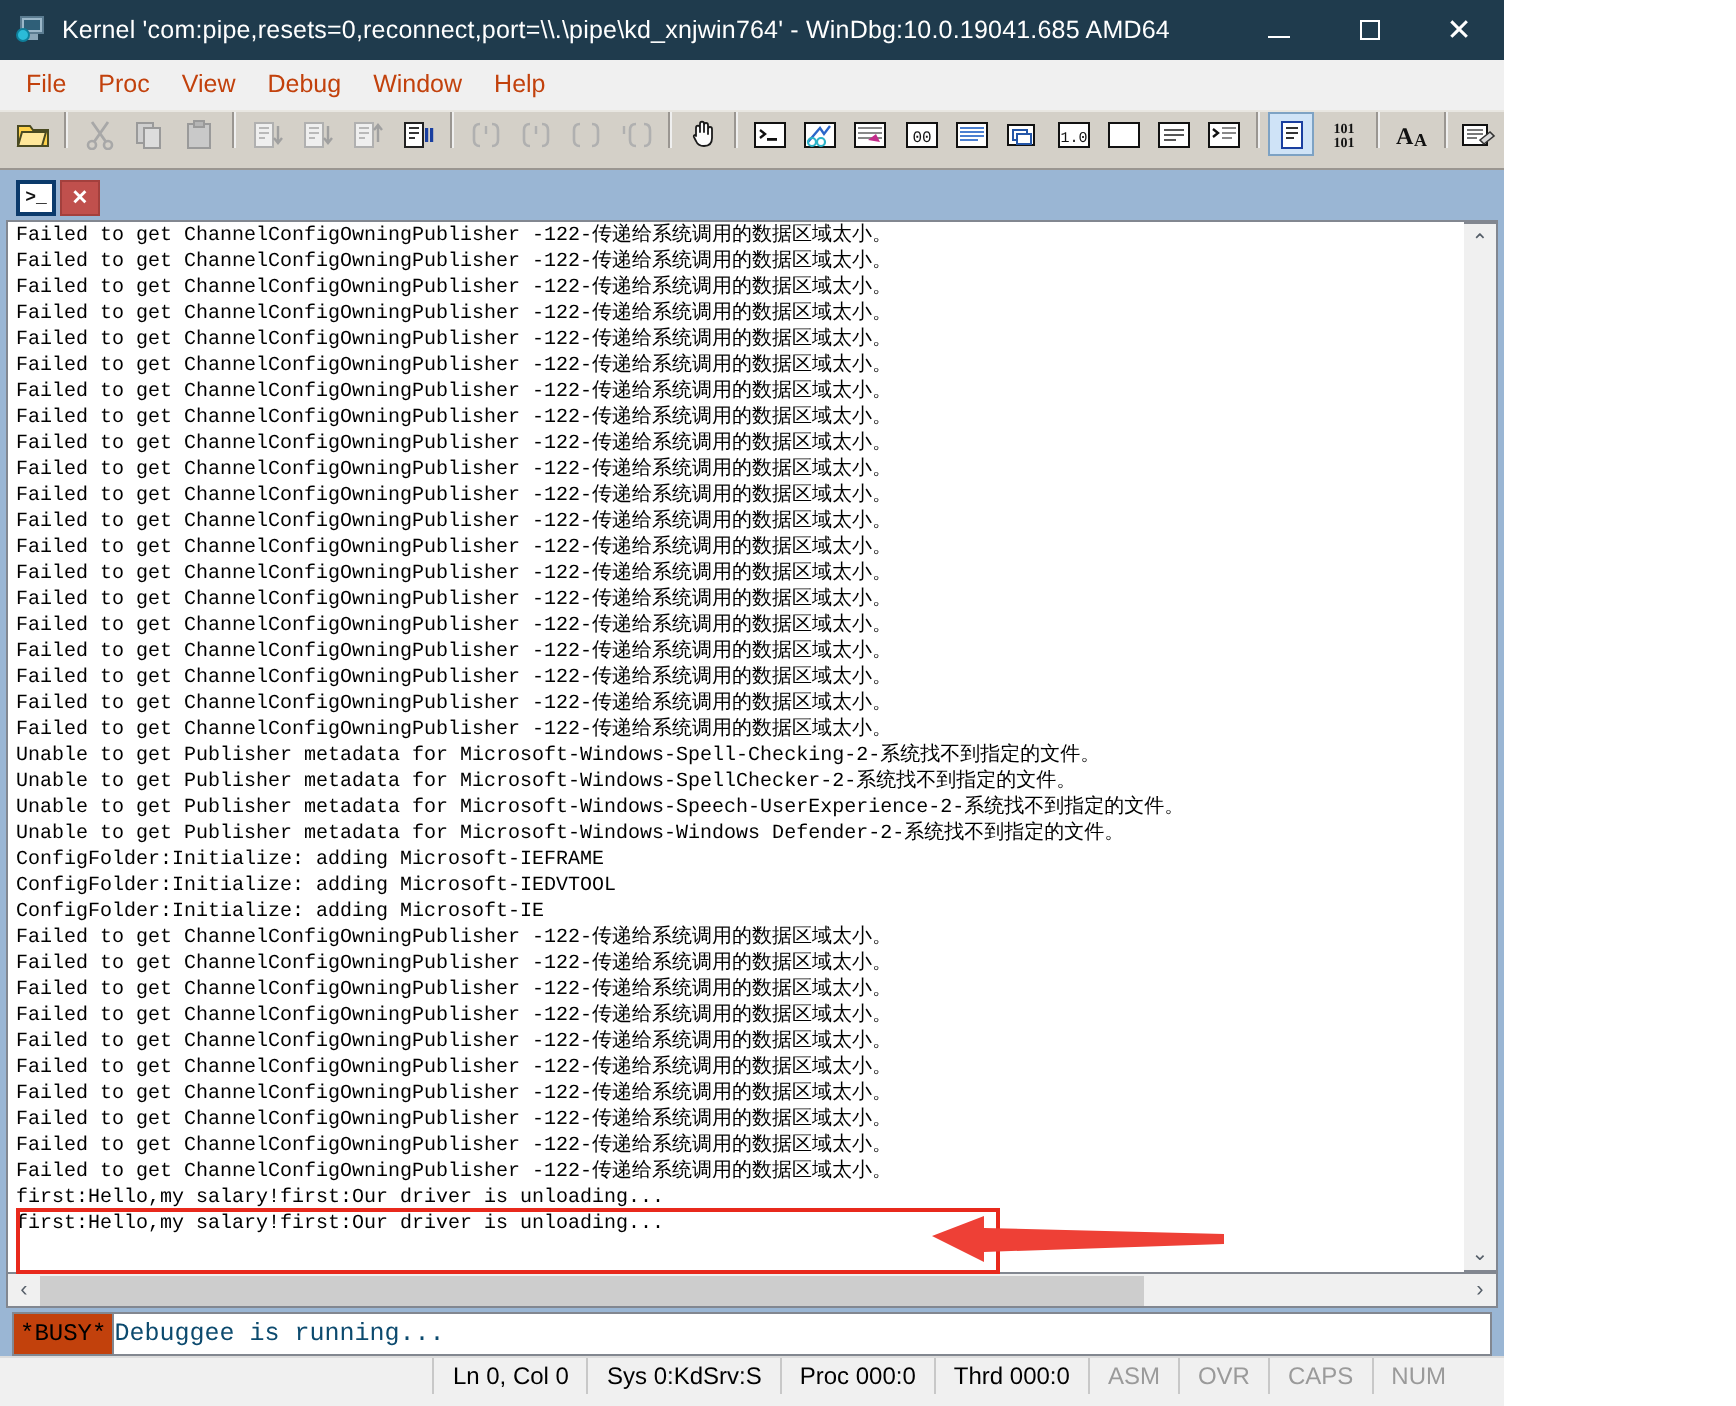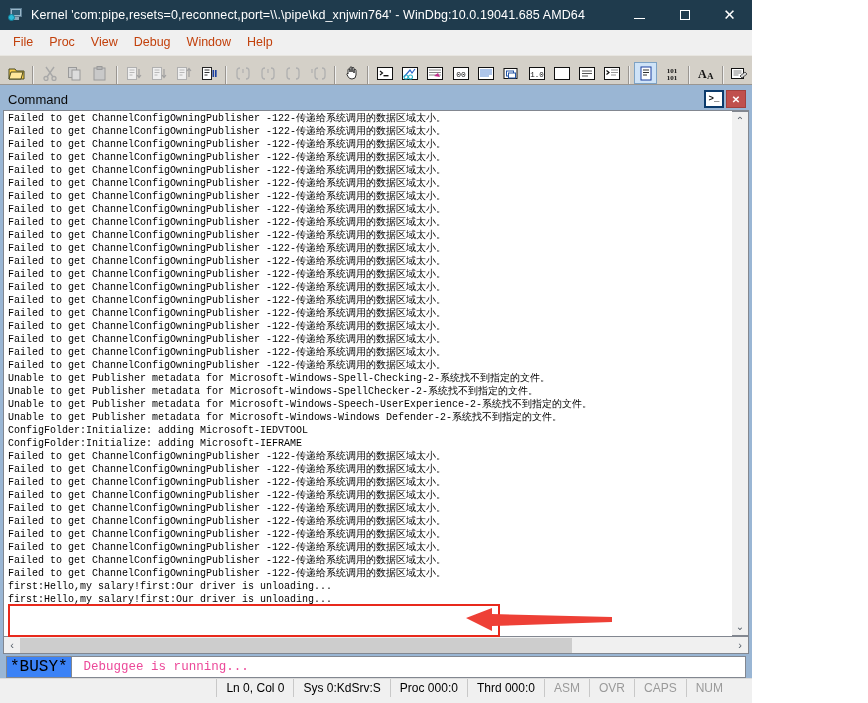--- a/index.html
+++ b/index.html
@@ -101,21 +101,21 @@
     color: #c2410c;
     padding: 3px 8px 4px 8px;
     white-space: nowrap;
   }
 
   
   .toolbar {
     height: 28px;
     background: #d4d0c8;
     display: flex;
-    align-items: flex-end;
+    align-items: flex-start;
     padding-left: 4px;
     flex: 0 0 28px;
     border-top: 1px solid #e8e6e1;
     border-bottom: 1px solid #9a9691;
   }
   .tb-btn {
     width: 24px; height: 22px;
     margin: 0 1px;
     display: flex; align-items: center; justify-content: center;
     position: relative;
@@ -260,38 +260,38 @@
   
   .prompt-row {
     flex: 0 0 22px;
     display: flex;
     align-items: stretch;
     background: #f0f0f0;
     margin: 2px 3px 0 3px;
   }
   .busy-box {
     border: 1px solid #828790;
-    background: #3b82f6;
+    background: #c2410c;
     display: flex; align-items: center;
     padding: 0 3px;
     font-family: "Liberation Mono", monospace;
-    font-size: 16px;
+    font-size: 12px;
     color: #000;
     box-sizing: border-box;
   }
   .cmd-input {
     flex: 1 1 auto;
     border: 1px solid #828790;
     border-left: none;
     background: #ffffff;
     display: flex; align-items: center;
-    padding-left: 12px;
+    padding-left: 0;
     font-family: "Liberation Mono", monospace;
     font-size: 12.5px;
-    color: #ec4899;
+    color: #0c4a6e;
     box-sizing: border-box;
   }
 
   
   .statusbar {
     height: 24px;
     flex: 0 0 24px;
     background: #f0f0f0;
     display: flex;
     align-items: flex-start;
@@ -546,21 +546,20 @@
         <path d="M3.5 5 h8 M3.5 7 h8 M3.5 9 h5" stroke="#777" stroke-width="0.9"></path>
         <path d="M10 10 l5-4 2 2 -5 4 z" fill="#d8d8d8" stroke="#333" stroke-width="0.8"></path>
       </svg>
     </div>
   </div>
 
   <div class="mdi">
     <div class="child-window">
 
       <div class="child-title">
-        <div class="child-title-text">Command</div>
         <div class="child-btns">
           <div class="cb cb-restore">
               <span class="prompt">&gt;_</span>
             </div>
           <div class="cb cb-close">✕</div>
         </div>
       </div>
 
       <div class="text-area-wrap">
         <div class="text-area" id="log-output">
@@ -581,22 +580,23 @@
             <div class="log-line">Failed to get ChannelConfigOwningPublisher -122-传递给系统调用的数据区域太小。</div>
             <div class="log-line">Failed to get ChannelConfigOwningPublisher -122-传递给系统调用的数据区域太小。</div>
             <div class="log-line">Failed to get ChannelConfigOwningPublisher -122-传递给系统调用的数据区域太小。</div>
             <div class="log-line">Failed to get ChannelConfigOwningPublisher -122-传递给系统调用的数据区域太小。</div>
             <div class="log-line">Failed to get ChannelConfigOwningPublisher -122-传递给系统调用的数据区域太小。</div>
             <div class="log-line">Failed to get ChannelConfigOwningPublisher -122-传递给系统调用的数据区域太小。</div>
             <div class="log-line">Unable to get Publisher metadata for Microsoft-Windows-Spell-Checking-2-系统找不到指定的文件。</div>
             <div class="log-line">Unable to get Publisher metadata for Microsoft-Windows-SpellChecker-2-系统找不到指定的文件。</div>
             <div class="log-line">Unable to get Publisher metadata for Microsoft-Windows-Speech-UserExperience-2-系统找不到指定的文件。</div>
             <div class="log-line">Unable to get Publisher metadata for Microsoft-Windows-Windows Defender-2-系统找不到指定的文件。</div>
+            <div class="log-line">ConfigFolder:Initialize: adding Microsoft-IEFRAME</div>
             <div class="log-line">ConfigFolder:Initialize: adding Microsoft-IEDVTOOL</div>
-            <div class="log-line">ConfigFolder:Initialize: adding Microsoft-IEFRAME</div>
+            <div class="log-line">ConfigFolder:Initialize: adding Microsoft-IE</div>
             <div class="log-line">Failed to get ChannelConfigOwningPublisher -122-传递给系统调用的数据区域太小。</div>
             <div class="log-line">Failed to get ChannelConfigOwningPublisher -122-传递给系统调用的数据区域太小。</div>
             <div class="log-line">Failed to get ChannelConfigOwningPublisher -122-传递给系统调用的数据区域太小。</div>
             <div class="log-line">Failed to get ChannelConfigOwningPublisher -122-传递给系统调用的数据区域太小。</div>
             <div class="log-line">Failed to get ChannelConfigOwningPublisher -122-传递给系统调用的数据区域太小。</div>
             <div class="log-line">Failed to get ChannelConfigOwningPublisher -122-传递给系统调用的数据区域太小。</div>
             <div class="log-line">Failed to get ChannelConfigOwningPublisher -122-传递给系统调用的数据区域太小。</div>
             <div class="log-line">Failed to get ChannelConfigOwningPublisher -122-传递给系统调用的数据区域太小。</div>
             <div class="log-line">Failed to get ChannelConfigOwningPublisher -122-传递给系统调用的数据区域太小。</div>
             <div class="log-line">Failed to get ChannelConfigOwningPublisher -122-传递给系统调用的数据区域太小。</div>

